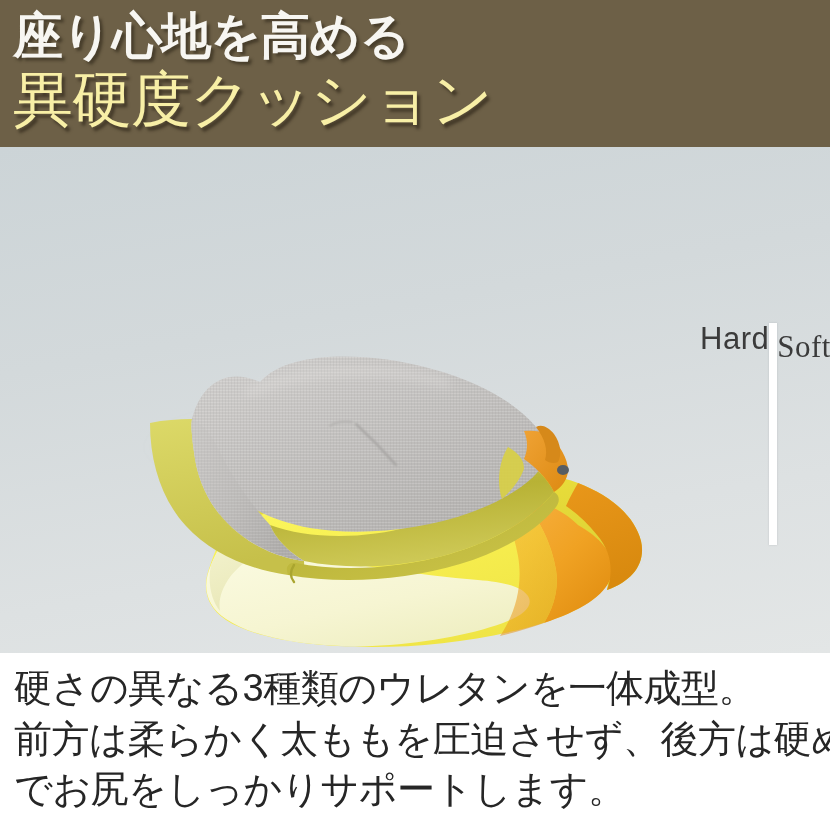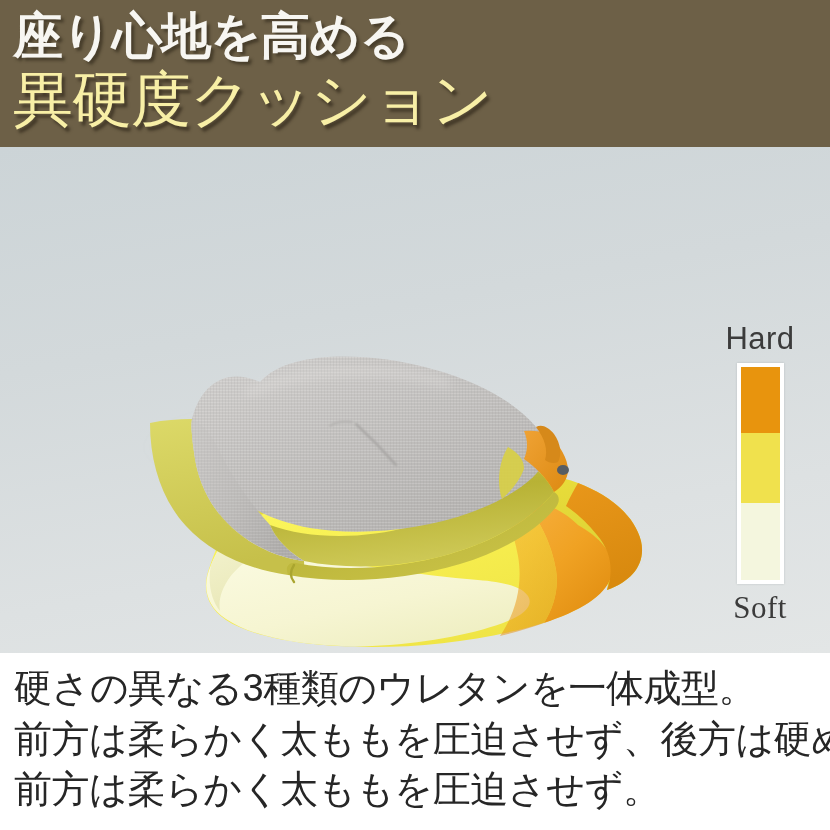--- a/index.html
+++ b/index.html
@@ -36,21 +36,21 @@
   .stage {
     position:absolute; left:0; top:147px; width:830px; height:506px;
     background:linear-gradient(170deg,#ccd4d7 0%,#d3d9db 35%,#dde1e2 72%,#e3e6e6 100%);
     overflow:hidden;
   }
   .stage-svg { position:absolute; left:0; top:0; width:830px; height:506px; }
 
   
   .legend {
     position:absolute; left:700px; top:176px; width:120px; height:300px;
-    display:flex; flex-direction:column; align-items:center;
+    display:flex; flex-direction:row; 
     pointer-events:none;
   }
   .legend-label {
     font-size:31px; color:#3b3b3b; letter-spacing:.5px;
     line-height:1; font-weight:400;
   }
   .legend-label.top { margin-bottom:9px; }
   .legend-label.bottom { margin-top:8px;font-family:Liberation Serif, serif; }
   .legend-bar {
     width:47px; height:222px;
@@ -265,16 +265,16 @@
         <div class="legend-seg" style="flex:33;background:#f0e14d"></div>
         <div class="legend-seg" style="flex:36;background:#f4f6de"></div>
       </div>
       <div class="legend-label bottom">Soft</div>
     </div>
   </div>
 
   <div class="caption">
     <div class="caption-line">硬さの異なる3種類のウレタンを一体成型。</div>
     <div class="caption-line">前方は柔らかく太ももを圧迫させず、後方は硬め</div>
-    <div class="caption-line">前方は柔らかく太ももを圧迫させず。</div>
+    <div class="caption-line">でお尻をしっかりサポートします。</div>
   </div>
 
 </div>
 
 </body></html>

